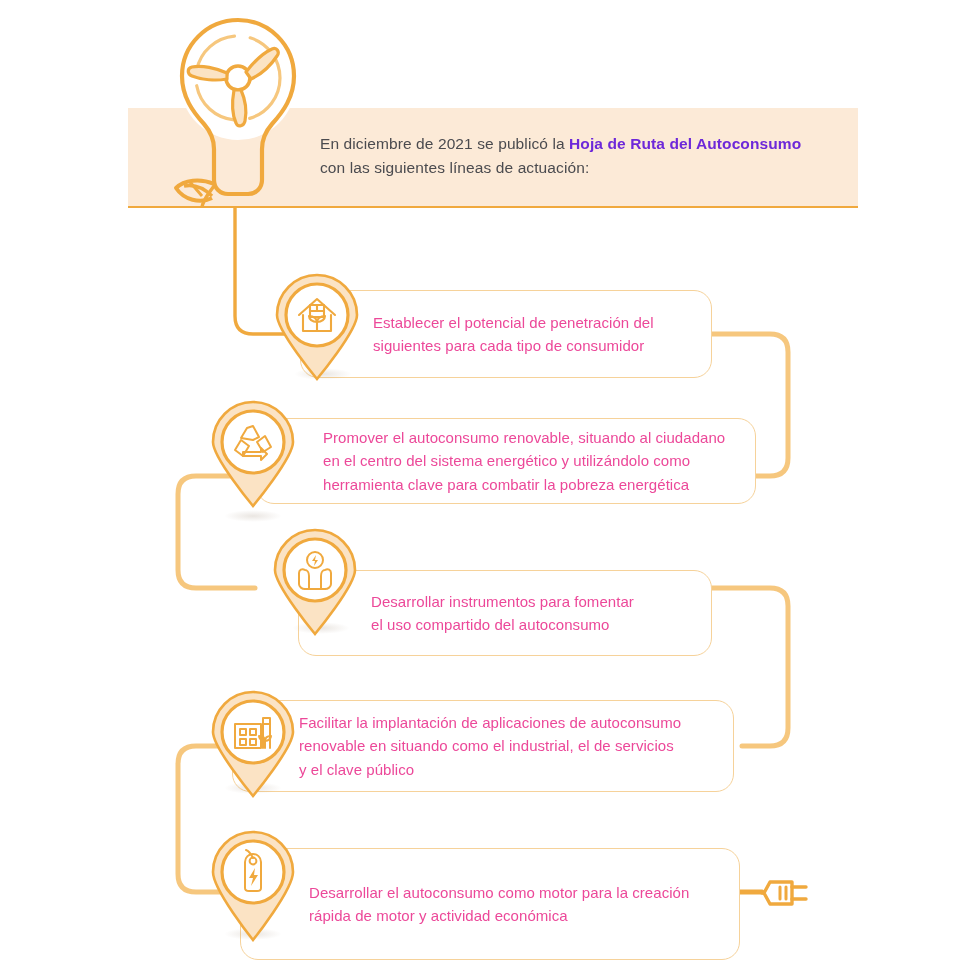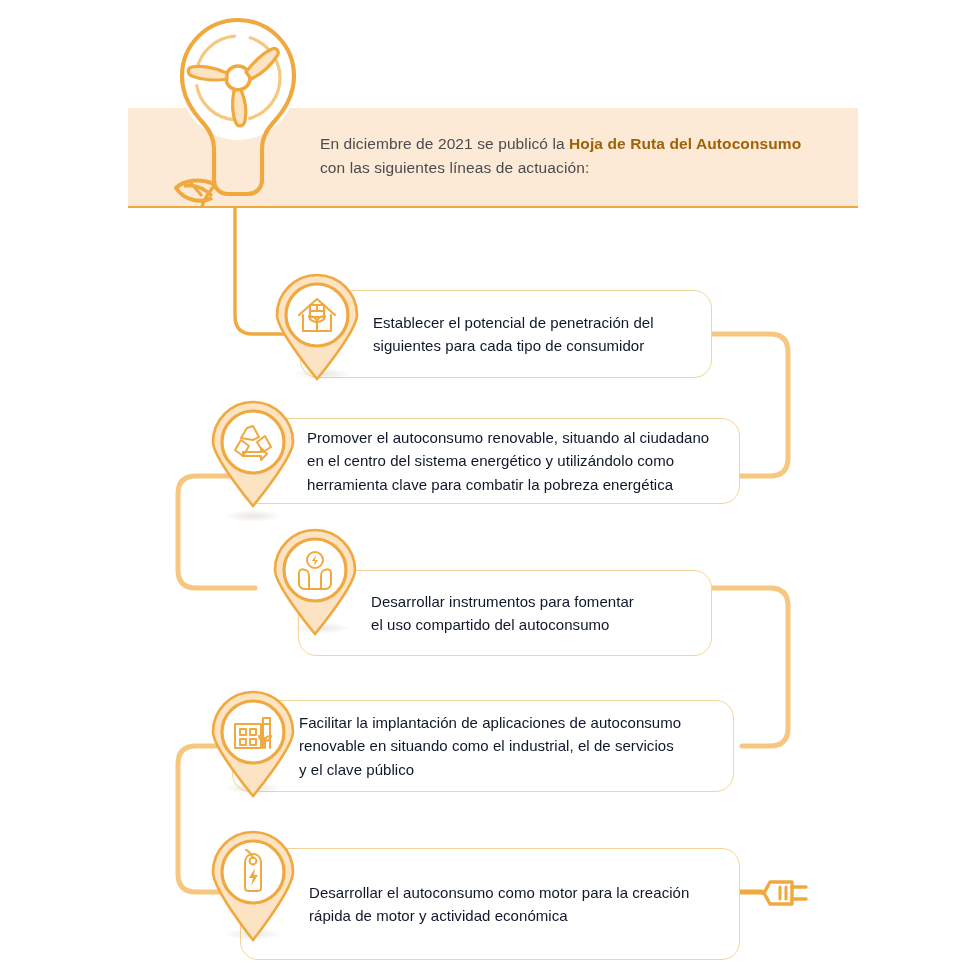--- a/index.html
+++ b/index.html
@@ -27,37 +27,37 @@
     box-sizing:border-box;
   }
   .banner-text{
     position:absolute;
     left:320px;top:132px;width:520px;
     font-size:15.5px;
     line-height:1.58;
     color:#4b4b4f;
     letter-spacing:.1px;
   }
-  .banner-text b{font-weight:bold;color:#a16207;}
+  .banner-text b{font-weight:bold;color:#6d28d9;}
 
   
   .item{position:absolute;}
   .card{
     position:absolute;
     background:#ffffff;
     border:1.6px solid #f6d29a;
     border-radius:18px;
     box-sizing:border-box;
     display:flex;
     align-items:center;
   }
   .card-text{
     font-size:15px;
     line-height:1.55;
-    color:#0f172a;
+    color:#ec4899;
     letter-spacing:.05px;
     padding-left:0;
   }
 
   
   .pin{position:absolute;z-index:6;}
   .pin svg{display:block;}
   .pin-shadow{
     position:absolute;
     border-radius:50%;
@@ -144,21 +144,21 @@
             <path d="M46,58 L46,48"></path>
             <path d="M46,49 C41,49 38,46 38,43 C43,43 46,46 46,49 Z"></path>
             <path d="M46,49 C51,49 54,46 54,43 C49,43 46,46 46,49 Z"></path>
           </g>
         </svg>
       </div>
     </div>
 
     <div class="item">
       <div class="pin-shadow" style="left:224px;top:510px;width:58px;height:12px;"></div>
-      <div class="card" style="left:240px;top:418px;width:500px;height:86px;padding-left:66px;">
+      <div class="card" style="left:256px;top:418px;width:500px;height:86px;padding-left:66px;">
         <div class="card-text">
           <span>Promover el autoconsumo renovable, situando al ciudadano</span><br>
           <span>en el centro del sistema energético y utilizándolo como</span><br>
           <span>herramienta clave para combatir la pobreza energética</span>
         </div>
       </div>
       <div class="pin" style="left:207px;top:400px;">
         <svg width="92" height="108" viewBox="0 0 92 108">
           <path d="M46,106 C46,106 86,58 86,42 C86,20 68,2 46,2 C24,2 6,20 6,42 C6,58 46,106 46,106 Z" fill="#fbe3c4" stroke="#f0a93e" stroke-width="2.6"></path>
           <circle cx="46" cy="42" r="31" fill="#ffffff" stroke="#f0a93e" stroke-width="3.2"></circle>

